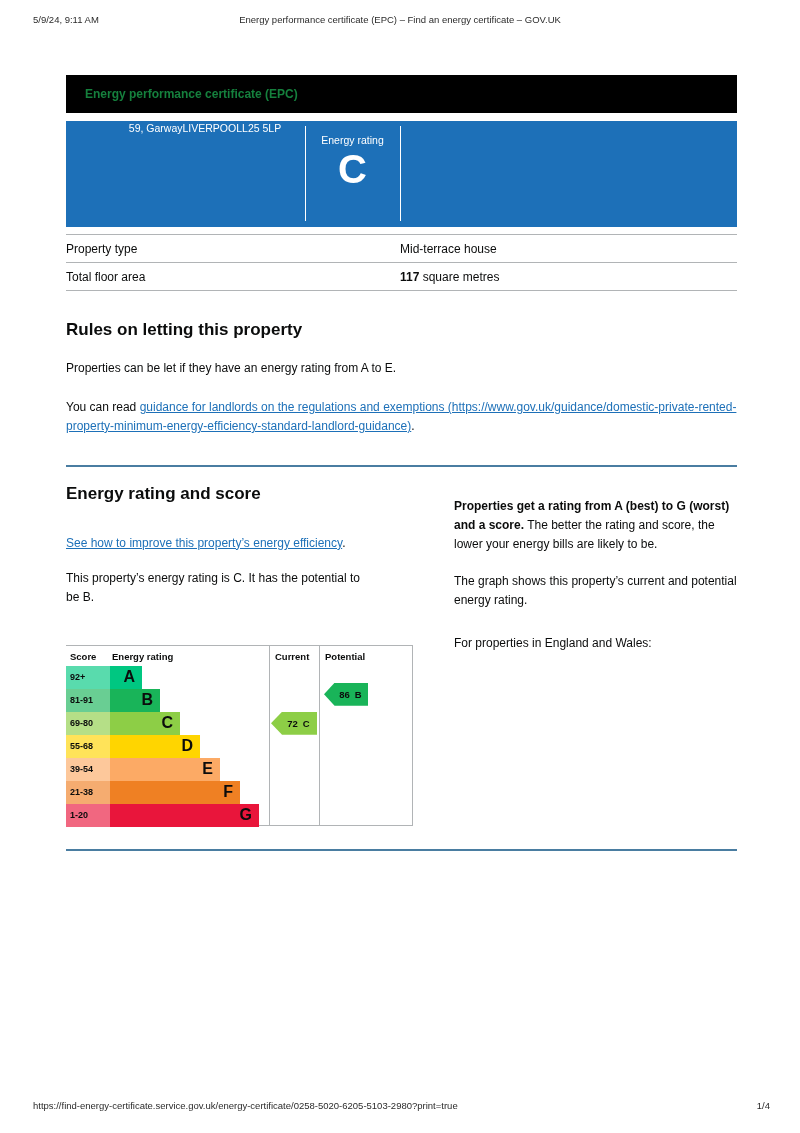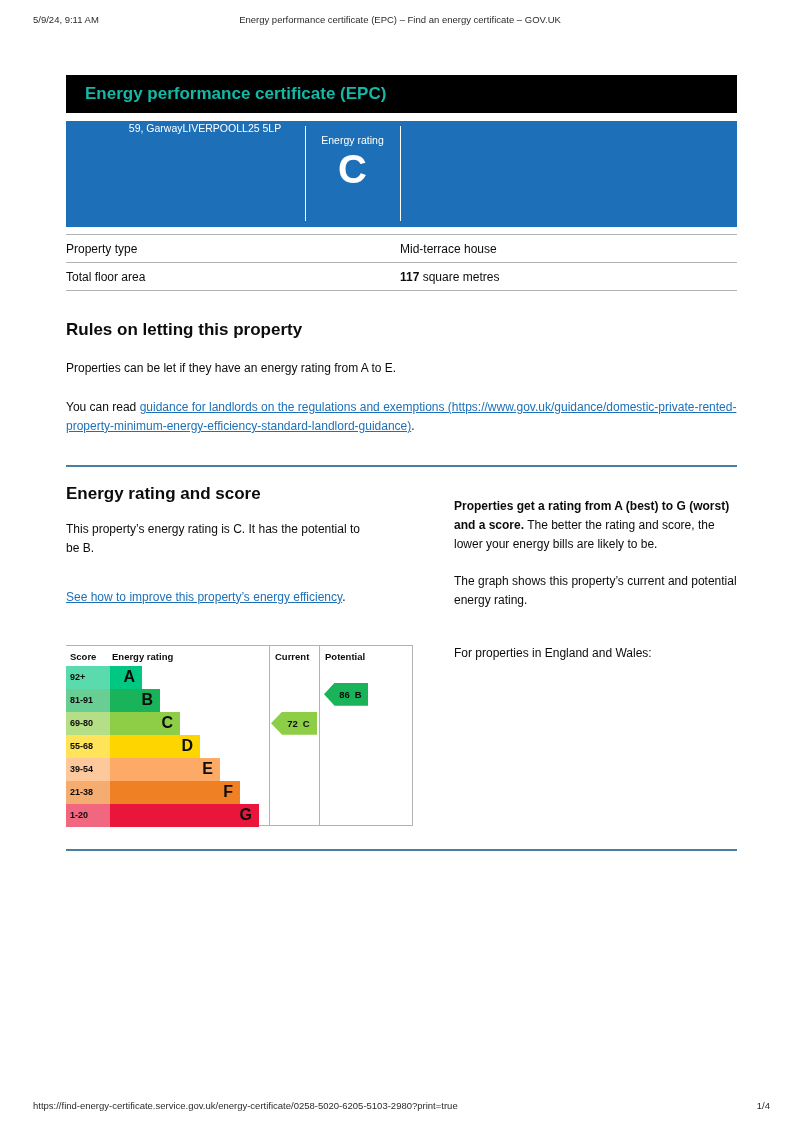--- a/index.html
+++ b/index.html
@@ -10,21 +10,21 @@
   
   .print-header { position:absolute; top:14px; left:33px; right:33px; font-size:9.5px; color:#2b2b2b; }
   .ph-center { position:absolute; left:0; right:0; text-align:center; }
   .ph-left { position:relative; z-index:1; background:#fff; }
   .print-footer { position:absolute; left:33px; right:30px; top:1100px; font-size:9.5px; color:#2b2b2b; display:flex; justify-content:space-between; }
 
   .content { position:absolute; left:66px; top:75px; width:671px; }
 
   
   .banner { height:38px; background:var(--banner-black,#000); display:flex; align-items:center; padding-left:19px; margin-bottom:8px; }
-  .banner h1 { font-size:17px; font-weight:bold; color:#14b8a6; }
+  .banner h1 { font-size:12px; font-weight:bold; color:#15803d; }
 
   
   .summary { position:relative; height:106px; background:var(--box-blue,#1d70b8); color:#fff; display:flex; }
   .addr { width:239px; display:flex; flex-direction:row; justify-content:center; padding-left:39px; font-size:10.5px; line-height:1.45; }
   .vsep { position:absolute; top:5px; bottom:6px; width:1px; background:#fff; }
   .vsep1 { left:239px; } .vsep2 { left:334px; }
   .rating-col { width:95px; text-align:center; padding-top:13px; font-size:10.5px; }
   .rating-letter { font-size:40px; font-weight:bold; line-height:1; margin-top:3px; }
   .validity { flex:1; padding:17px 28px 0 25px; font-size:10.5px; }
   .vrow { display:flex; }
@@ -49,21 +49,21 @@
 
   .two-col { display:flex;gap:24px; }
   .col-left { width:364px; flex:none; }
   .col-right { flex:1; }
   .col-left h2 { margin-top:17px; }
   .narrow { max-width:300px; }
   .p-sum { margin-top:16px; }
   .p-improve { margin-top:30px; }
   .rp1 { margin-top:18px; }
   .rp2 { margin-top:30px; }
-  .rp3 { margin-top:34px; }
+  .rp3 { margin-top:24px; }
   .rp4 { margin-top:18px; }
 
   
   .chart { position:relative; width:347px; height:181px; margin-top:38px;
            border-top:1px solid var(--border-gray,#b1b4b6);
            border-bottom:1px solid var(--border-gray,#b1b4b6);
            border-right:1px solid var(--border-gray,#b1b4b6); }
   .ch-h { position:absolute; top:5px; font-size:9.5px; font-weight:bold; }
   .vline { position:absolute; top:0; bottom:0; width:1px; background:var(--border-gray,#b1b4b6); }
   .band-row { position:absolute; left:0; height:23px; display:flex; }
@@ -117,22 +117,22 @@
 
     <h2 class="rules-h2">Rules on letting this property</h2>
     <p class="body-p p-rule">Properties can be let if they have an energy rating from A to E.</p>
     <p class="body-p p-link"><span>You can read </span><a class="link" href="#">guidance for landlords on the regulations and exemptions (https://www.gov.uk/guidance/domestic-private-rented-property-minimum-energy-efficiency-standard-landlord-guidance)</a><span>.</span></p>
 
     <div class="blue-hr"></div>
 
     <div class="two-col">
       <div class="col-left">
         <h2>Energy rating and score</h2>
+        <p class="body-p narrow p-improve"><a class="link" href="#">See how to improve this property’s energy efficiency</a><span>.</span></p>
         <p class="body-p narrow p-sum">This property’s energy rating is C. It has the potential to be B.</p>
-        <p class="body-p narrow p-improve"><a class="link" href="#">See how to improve this property’s energy efficiency</a><span>.</span></p>
 
         <div class="chart">
           <span class="ch-h" style="left:4px">Score</span>
           <span class="ch-h" style="left:46px">Energy rating</span>
           <span class="ch-h" style="left:209px">Current</span>
           <span class="ch-h" style="left:259px">Potential</span>
           <div class="vline" style="left:203px"></div>
           <div class="vline" style="left:253px"></div>
           <div>
               <div class="band-row" style="top: 20px;">

